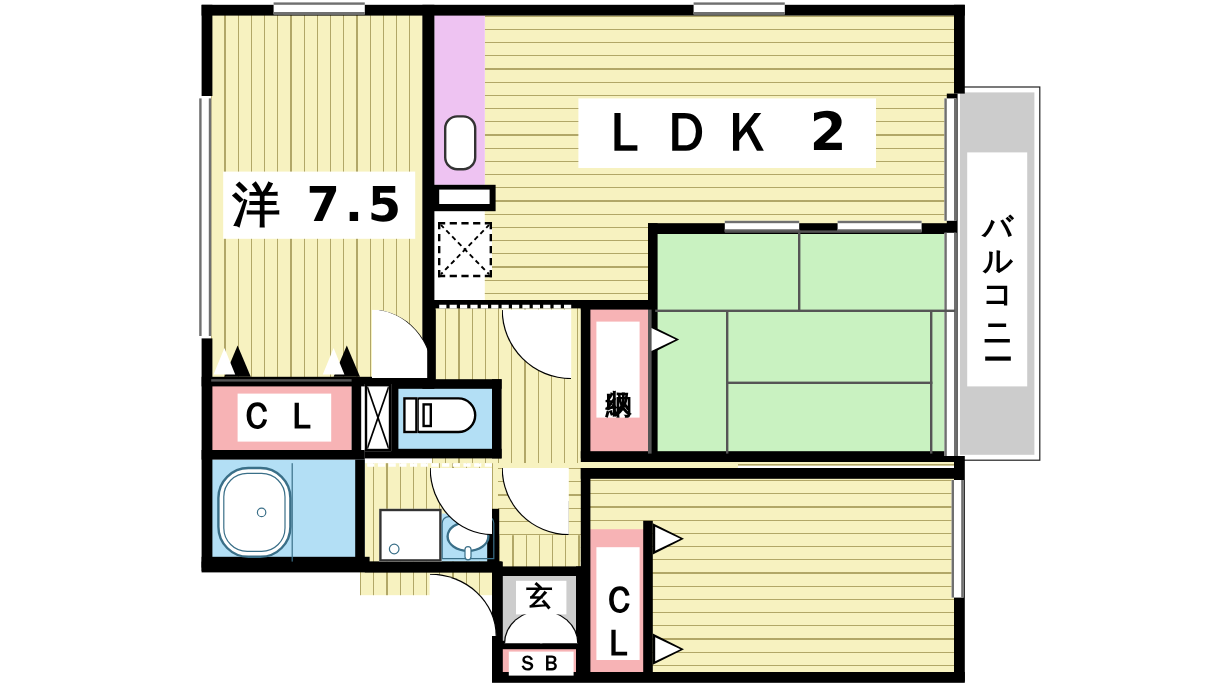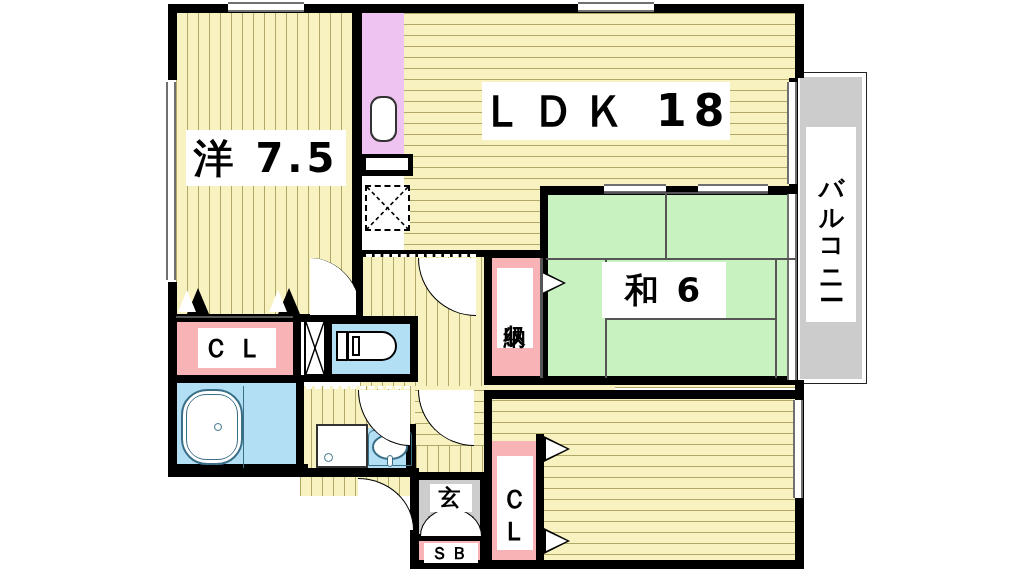--- a/index.html
+++ b/index.html
@@ -31,24 +31,24 @@
   .hair{background:#555;}
 
   
   .win-h{background:#ffffff;border-top:2px solid #707070;border-bottom:2px solid #707070;}
   .win-v{background:#ffffff;border-left:2px solid #707070;border-right:2px solid #707070;}
 
   
   .lbl{position:absolute;background:#fff;color:#000;
        display:flex;align-items:center;justify-content:center;
        white-space:nowrap;line-height:1;font-weight:700;}
-  .lbl-big{font-size:40px;letter-spacing:4px;}
+  .lbl-big{font-size:40px;letter-spacing:4px;margin-top:13px;}
   .lbl-ldk{font-size:44px;letter-spacing:7px;font-weight:700;}
   .lbl-mid{font-size:34px;letter-spacing:3px;}
-  .lbl-cl{font-size:26px;letter-spacing:8px;}
+  .lbl-cl{font-size:30px;letter-spacing:8px;}
   .lbl-sml{font-size:22px;letter-spacing:3px;}
   .lbl-sb{font-size:17px;letter-spacing:3px;font-weight:700;}
   .lbl-vert{writing-mode:vertical-rl;text-orientation:upright;
             font-size:25px;letter-spacing:3px;line-height:1.05;}
   .lbl-vert2{writing-mode:vertical-rl;text-orientation:upright;
             font-size:22px;letter-spacing:1px;line-height:1.05;}
 
   
   .tub{border:2px solid #3a6f88;border-radius:26px;background:#fff;}
   .tub-in{border:1.5px solid #3a6f88;border-radius:20px;background:#fff;}
@@ -282,23 +282,22 @@
       </div>
     </div>
 
   <div class="b" style="left:366px;top:254px;width:110px;height:0;border-top:3px dashed #fff;"></div>
   <div class="b" style="left:306px;top:386px;width:104px;height:0;border-top:3px dashed #fff;"></div>
 
   <div class="b hair" style="left:604px;top:192px;width:164px;height:2px;"></div>
 
   <div class="lbl lbl-big" style="left:186px;top:130px;width:160px;height:56px;">洋 7.5</div>
 
-  <div class="lbl lbl-ldk" style="left:482px;top:82px;width:248px;height:58px;">ＬＤＫ 18</div>
-
-  <div class="lbl lbl-mid" style="left:602px;top:262px;width:124px;height:56px;">和 6</div>
+  <div class="lbl lbl-ldk" style="left:482px;top:82px;width:248px;height:58px;">ＬＤＫ 2</div>
+
 
 
   <div class="lbl lbl-cl" style="left:198px;top:328px;width:78px;height:40px;">ＣＬ</div>
 
   <div class="lbl lbl-vert2" style="left:497px;top:268px;width:36px;height:80px;">収納</div>
 
   <div class="lbl lbl-cl" style="left:497px;top:456px;width:36px;height:94px;
               writing-mode:vertical-rl;text-orientation:upright;letter-spacing:6px;">ＣＬ</div>
 
   <div class="lbl lbl-sml" style="left:430px;top:484px;width:42px;height:28px;">玄</div>

